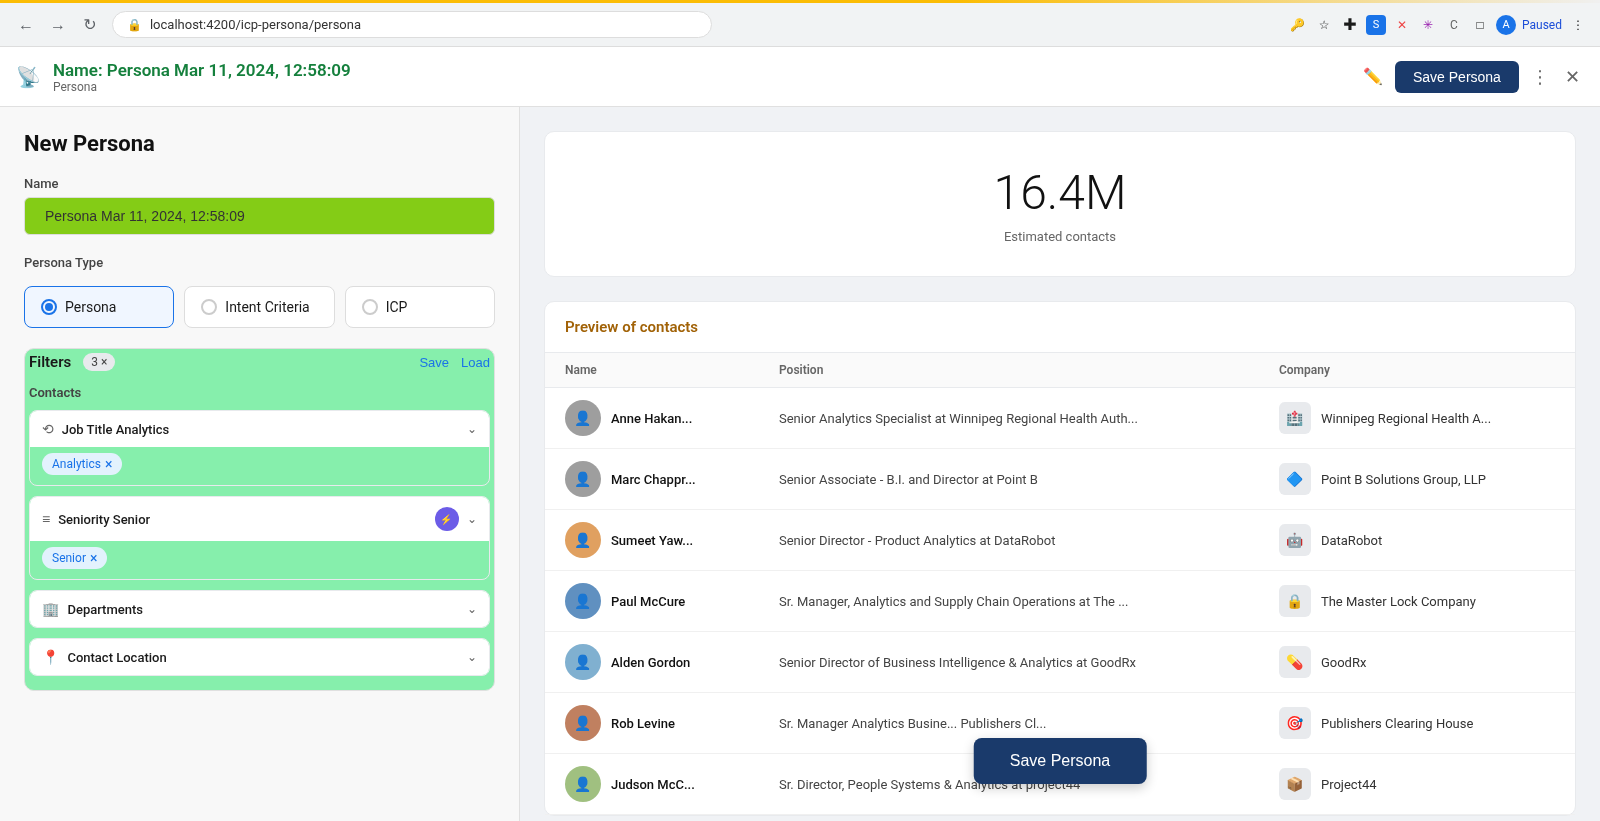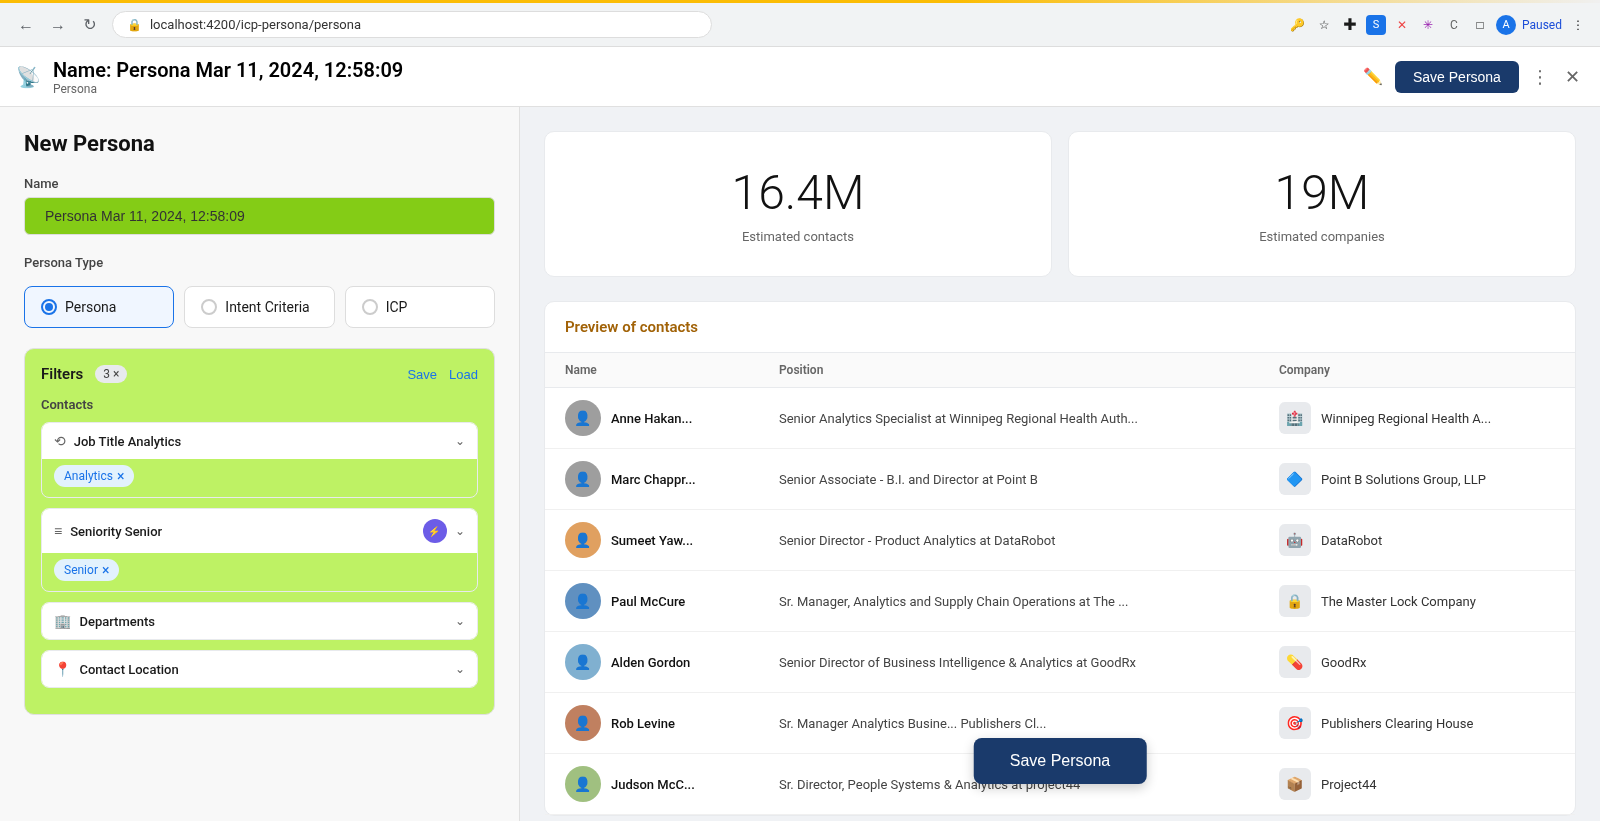--- a/index.html
+++ b/index.html
@@ -38,21 +38,21 @@
       background: white;
       border-bottom: 1px solid #e0e0e0;
       padding: 0 16px;
       height: 60px;
       display: flex;
       align-items: center;
       gap: 12px;
     }
     .header-icon { color: #4285f4; font-size: 20px; }
     .header-title-area { flex: 1; }
-    .header-title { font-size: 20px; font-weight: 600; color: #000000; }
+    .header-title { font-size: 17px; font-weight: 600; color: #15803d; }
     .header-subtitle { font-size: 12px; color: #666; }
     .header-actions { display: flex; align-items: center; gap: 8px; }
     .btn-save-persona-header {
       background: #1a3a6b; color: white; border: none; border-radius: 6px;
       padding: 8px 18px; font-size: 14px; font-weight: 500; cursor: pointer;
     }
     .icon-btn {
       background: transparent; border: none; cursor: pointer;
       color: #666; font-size: 18px; padding: 4px;
     }
@@ -97,24 +97,24 @@
       display: flex; align-items: center; justify-content: center;
     }
     .radio-dot.checked { border-color: #1a73e8; }
     .radio-dot.checked::after {
       content: ''; width: 8px; height: 8px; border-radius: 50%; background: #1a73e8;
     }
 
     
     .filters-section {
       margin-top: 20px;
-      background: #bef264;
+      background: #86efac;
       border: 1px solid #e0e0e0;
       border-radius: 10px;
-      padding: 16px;
+      padding: 4px;
     }
     .filters-header {
       display: flex; align-items: center; justify-content: space-between;
       margin-bottom: 14px;
     }
     .filters-title { font-size: 15px; font-weight: 600; }
     .filters-count {
       background: #e8eaed; border-radius: 12px; padding: 2px 8px;
       font-size: 12px; color: #444; margin-left: 6px;
     }
@@ -369,24 +369,20 @@
 
   </div>
 
   <div class="right-panel" style="position:relative">
 
     <div class="stats-row">
       <div class="stat-card">
         <div class="stat-number">16.4M</div>
         <div class="stat-label">Estimated contacts</div>
       </div>
-      <div class="stat-card">
-        <div class="stat-number">19M</div>
-        <div class="stat-label">Estimated companies</div>
-      </div>
     </div>
 
     <div class="preview-section">
       <div class="preview-header">
         <span class="preview-title">Preview of contacts</span>
       </div>
       <table class="contacts-table">
         <thead>
           <tr>
             <th>Name</th>

